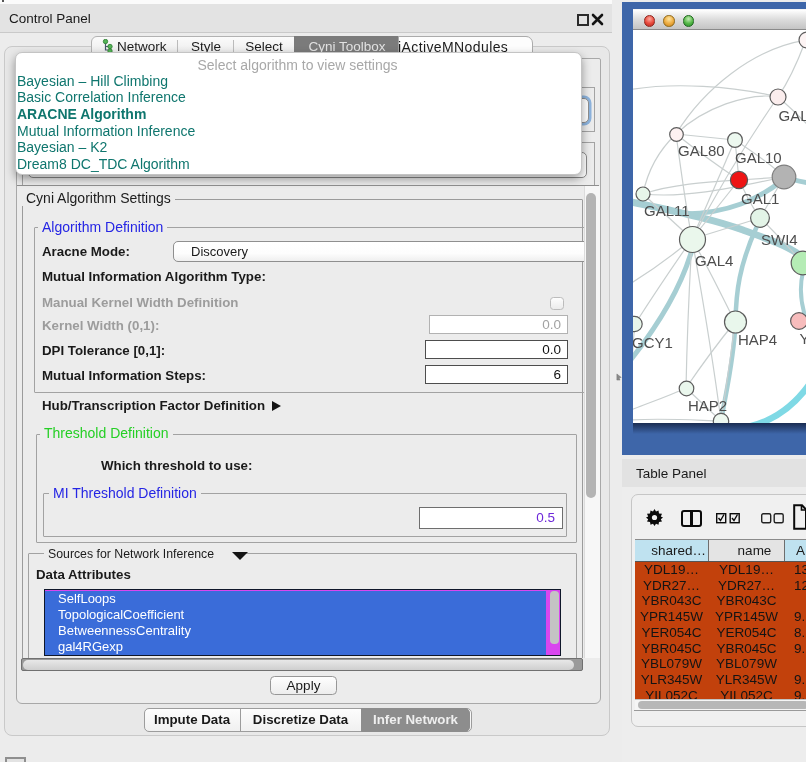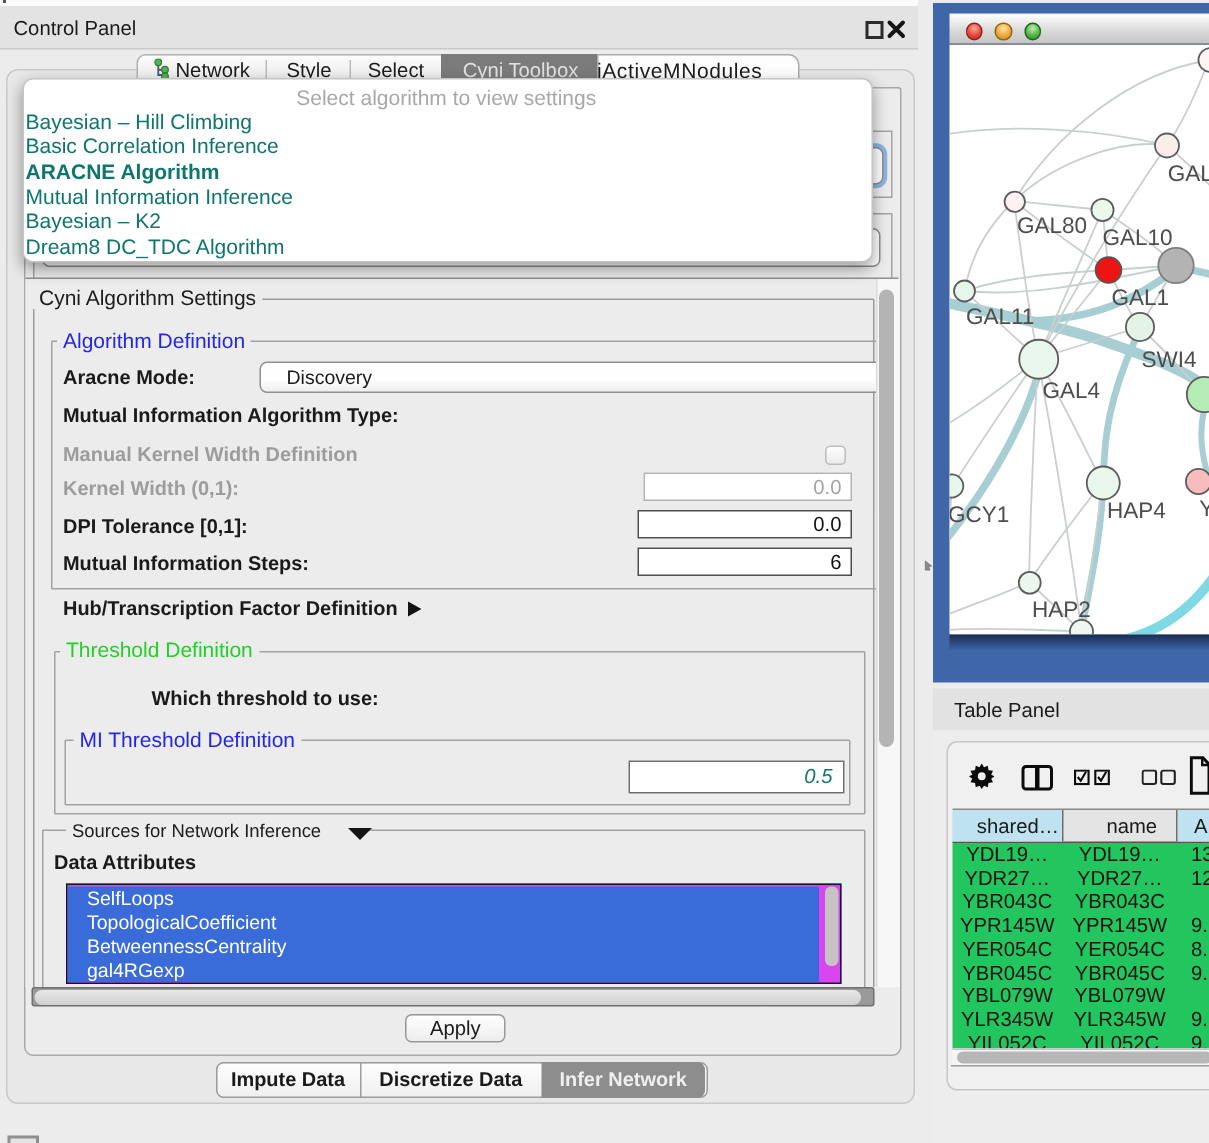--- a/index.html
+++ b/index.html
@@ -61,21 +61,21 @@
   <div class="field" style="left:408px;top:179px;width:135px;height:17px;border:1px solid #4d4d4d;color:#111;line-height:17px;padding-right:6px;">6</div>
   <div class="abs b13" style="left:25px;top:212px;">Hub/Transcription Factor Definition</div>
   <div class="abs" style="left:255px;top:215px;width:0;height:0;border-top:5.5px solid transparent;border-bottom:5.5px solid transparent;border-left:9.5px solid #141414;"></div>
 
   <div class="group" style="left:19px;top:248px;width:539px;height:107px;border-color:#a2a2a2;"></div>
   <div class="gtitle" style="left:23px;top:239px;color:#25cf25;">Threshold Definition</div>
   <div class="abs b13" style="left:63px;top:272px;margin-left:21px;">Which threshold to use:</div>
 
   <div class="group" style="left:26px;top:307px;width:522px;height:42px;border-color:#a2a2a2;"></div>
   <div class="gtitle" style="left:32px;top:299px;color:#2525e4;">MI Threshold Definition</div>
-  <div class="field" style="left:402px;top:321px;width:135px;height:20px;border:1px solid #6e6e6e;color:#0f766e;line-height:20px;padding-right:7px;font-style:italic;">0.5</div>
+  <div class="field" style="left:402px;top:321px;width:135px;height:20px;border:1px solid #6e6e6e;color:#6d28d9;line-height:20px;padding-right:7px;">0.5</div>
 
   <div class="group" style="left:11px;top:367px;width:547px;height:330px;border-color:#a2a2a2;"></div>
   <div class="gtitle" style="left:27px;top:361px;color:#1c1c1c;background:#ececec;padding-right:28px;font-size:12.3px;">Sources for Network Inference</div>
   <div class="abs" style="left:215px;top:365.5px;width:0;height:0;border-left:8px solid transparent;border-right:8px solid transparent;border-top:8.5px solid #141414;"></div>
   <div class="abs b13" style="left:19px;top:381px;">Data Attributes</div>
 
   <div class="abs" style="left:27px;top:403px;width:515px;height:65px;background:#d946ef;border:1px solid #0f172a;overflow:hidden;">
     <div class="abs" style="left:0;top:0.5px;width:501px;height:64px;background:#3a6cd9;"></div>
     <div class="abs" style="left:13px;top:1px;width:490px;font-size:13px;color:#fff;line-height:15.9px;">SelfLoops<br>TopologicalCoefficient<br>BetweennessCentrality<br>gal4RGexp</div>
     <div class="abs" style="left:505px;top:0.5px;width:8.5px;height:53px;background:#c4c4c4;border-radius:4px;"></div>
@@ -239,21 +239,21 @@
 
 <div class="abs" style="left:635px;top:539px;width:171px;height:23px;background:#e4e4e4;border-top:1px solid #8b8b8b;border-bottom:1px solid #555;box-sizing:border-box;"></div>
 <div class="abs" style="left:635px;top:540px;width:73px;height:21px;background:#bfe2f0;"></div>
 <div class="abs" style="left:785px;top:540px;width:21px;height:21px;background:#bfe2f0;"></div>
 <div class="abs" style="left:708px;top:540px;width:1px;height:21px;background:#6e6e6e;"></div>
 <div class="abs" style="left:784px;top:540px;width:1px;height:21px;background:#6e6e6e;"></div>
 <div class="abs" style="left:635px;top:543px;width:71px;text-align:right;font-size:13.5px;color:#1a1a1a;">shared…</div>
 <div class="abs" style="left:717px;top:543px;width:75px;text-align:center;font-size:13.5px;color:#1a1a1a;">name</div>
 <div class="abs" style="left:796px;top:543px;font-size:13.5px;color:#1a1a1a;">A</div>
 
-<div class="abs" style="left:635px;top:562px;width:171px;height:137px;background:#22c55e;overflow:hidden;font-size:13.5px;color:#141414;" id="rows">
+<div class="abs" style="left:635px;top:562px;width:171px;height:137px;background:#c2410c;overflow:hidden;font-size:13.5px;color:#141414;" id="rows">
 <div class="abs" style="left:0;top:0;width:73px;text-align:center;line-height:15.7px;">YDL19…<br>YDR27…<br>YBR043C<br>YPR145W<br>YER054C<br>YBR045C<br>YBL079W<br>YLR345W<br>YIL052C</div>
 <div class="abs" style="left:74px;top:0;width:75px;text-align:center;line-height:15.7px;">YDL19…<br>YDR27…<br>YBR043C<br>YPR145W<br>YER054C<br>YBR045C<br>YBL079W<br>YLR345W<br>YIL052C</div>
 <div class="abs" style="left:159px;top:0;width:30px;line-height:15.7px;">13<br>12<br>&nbsp;<br>9.<br>8.<br>9.<br>&nbsp;<br>9.<br>9.</div>
 </div>
 
 <div class="abs" style="left:635px;top:699px;width:171px;height:11px;background:#f5f5f5;border-top:1px solid #c2c2c2;"></div>
 <div class="abs" style="left:634px;top:710px;width:172px;height:1px;background:#9a9a9a;"></div>
 <div class="abs" style="left:638px;top:701px;width:170px;height:8px;background:#b7b7b7;border-radius:4px;"></div>
 
 </body></html>

